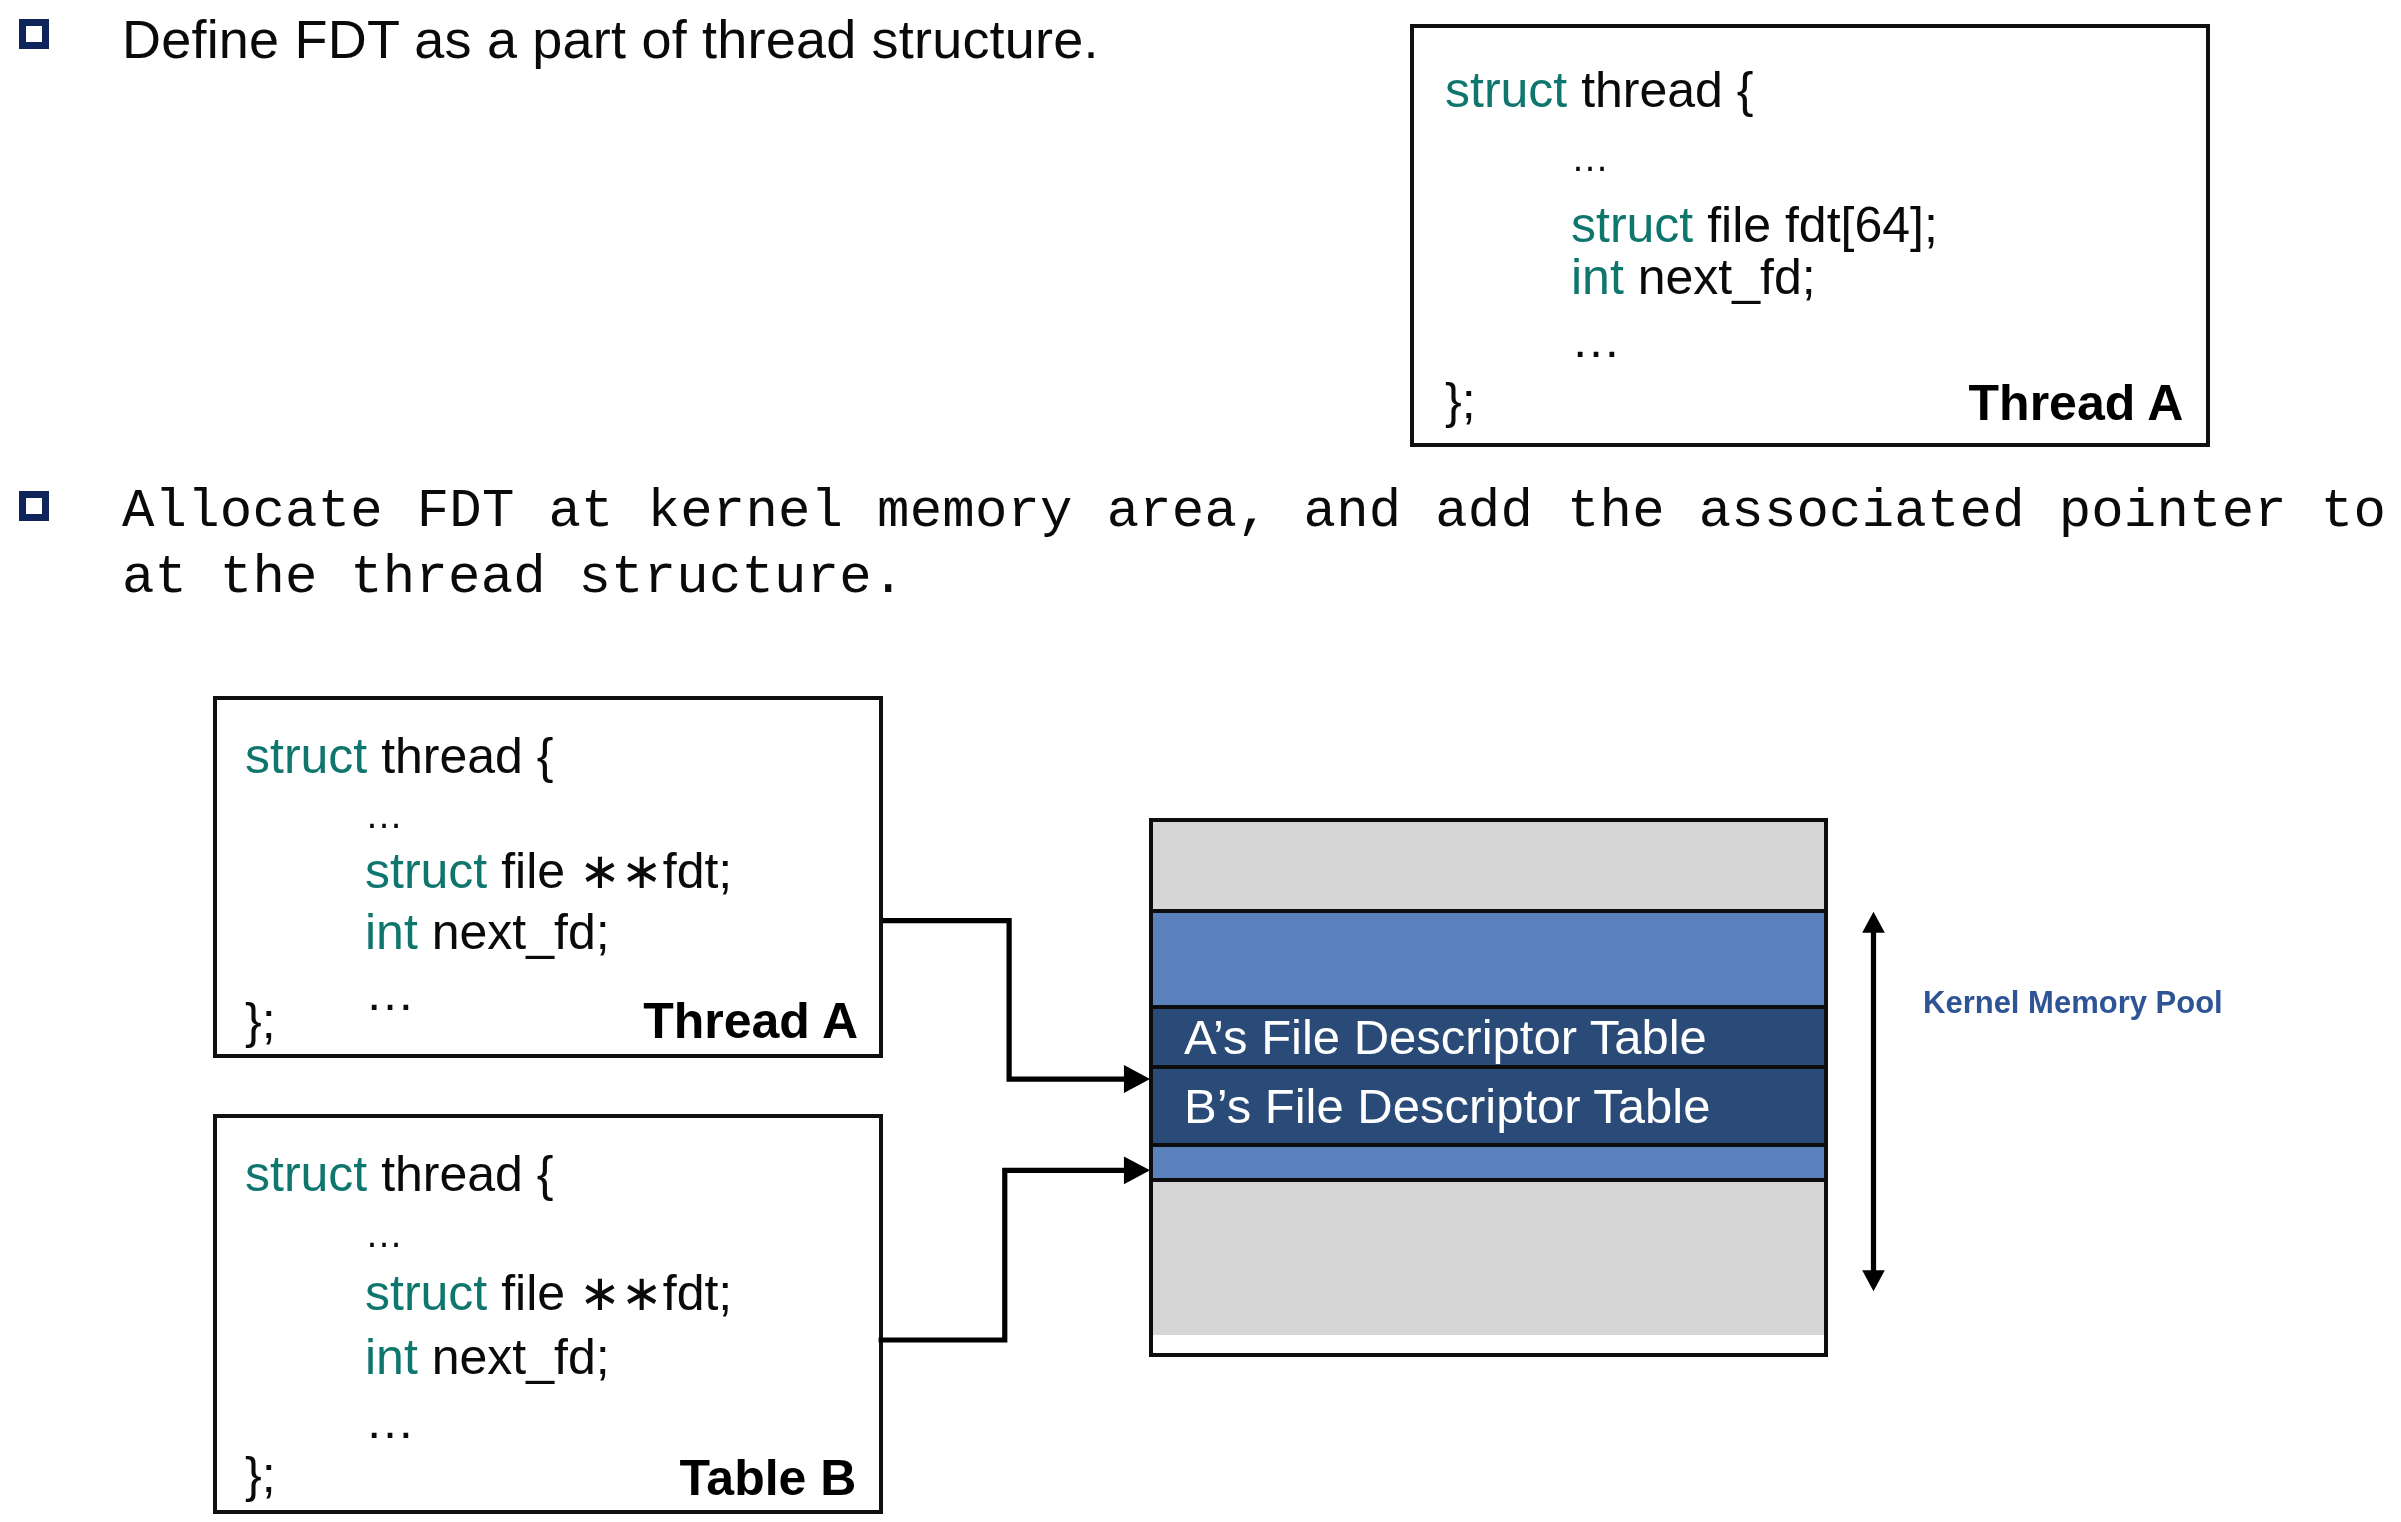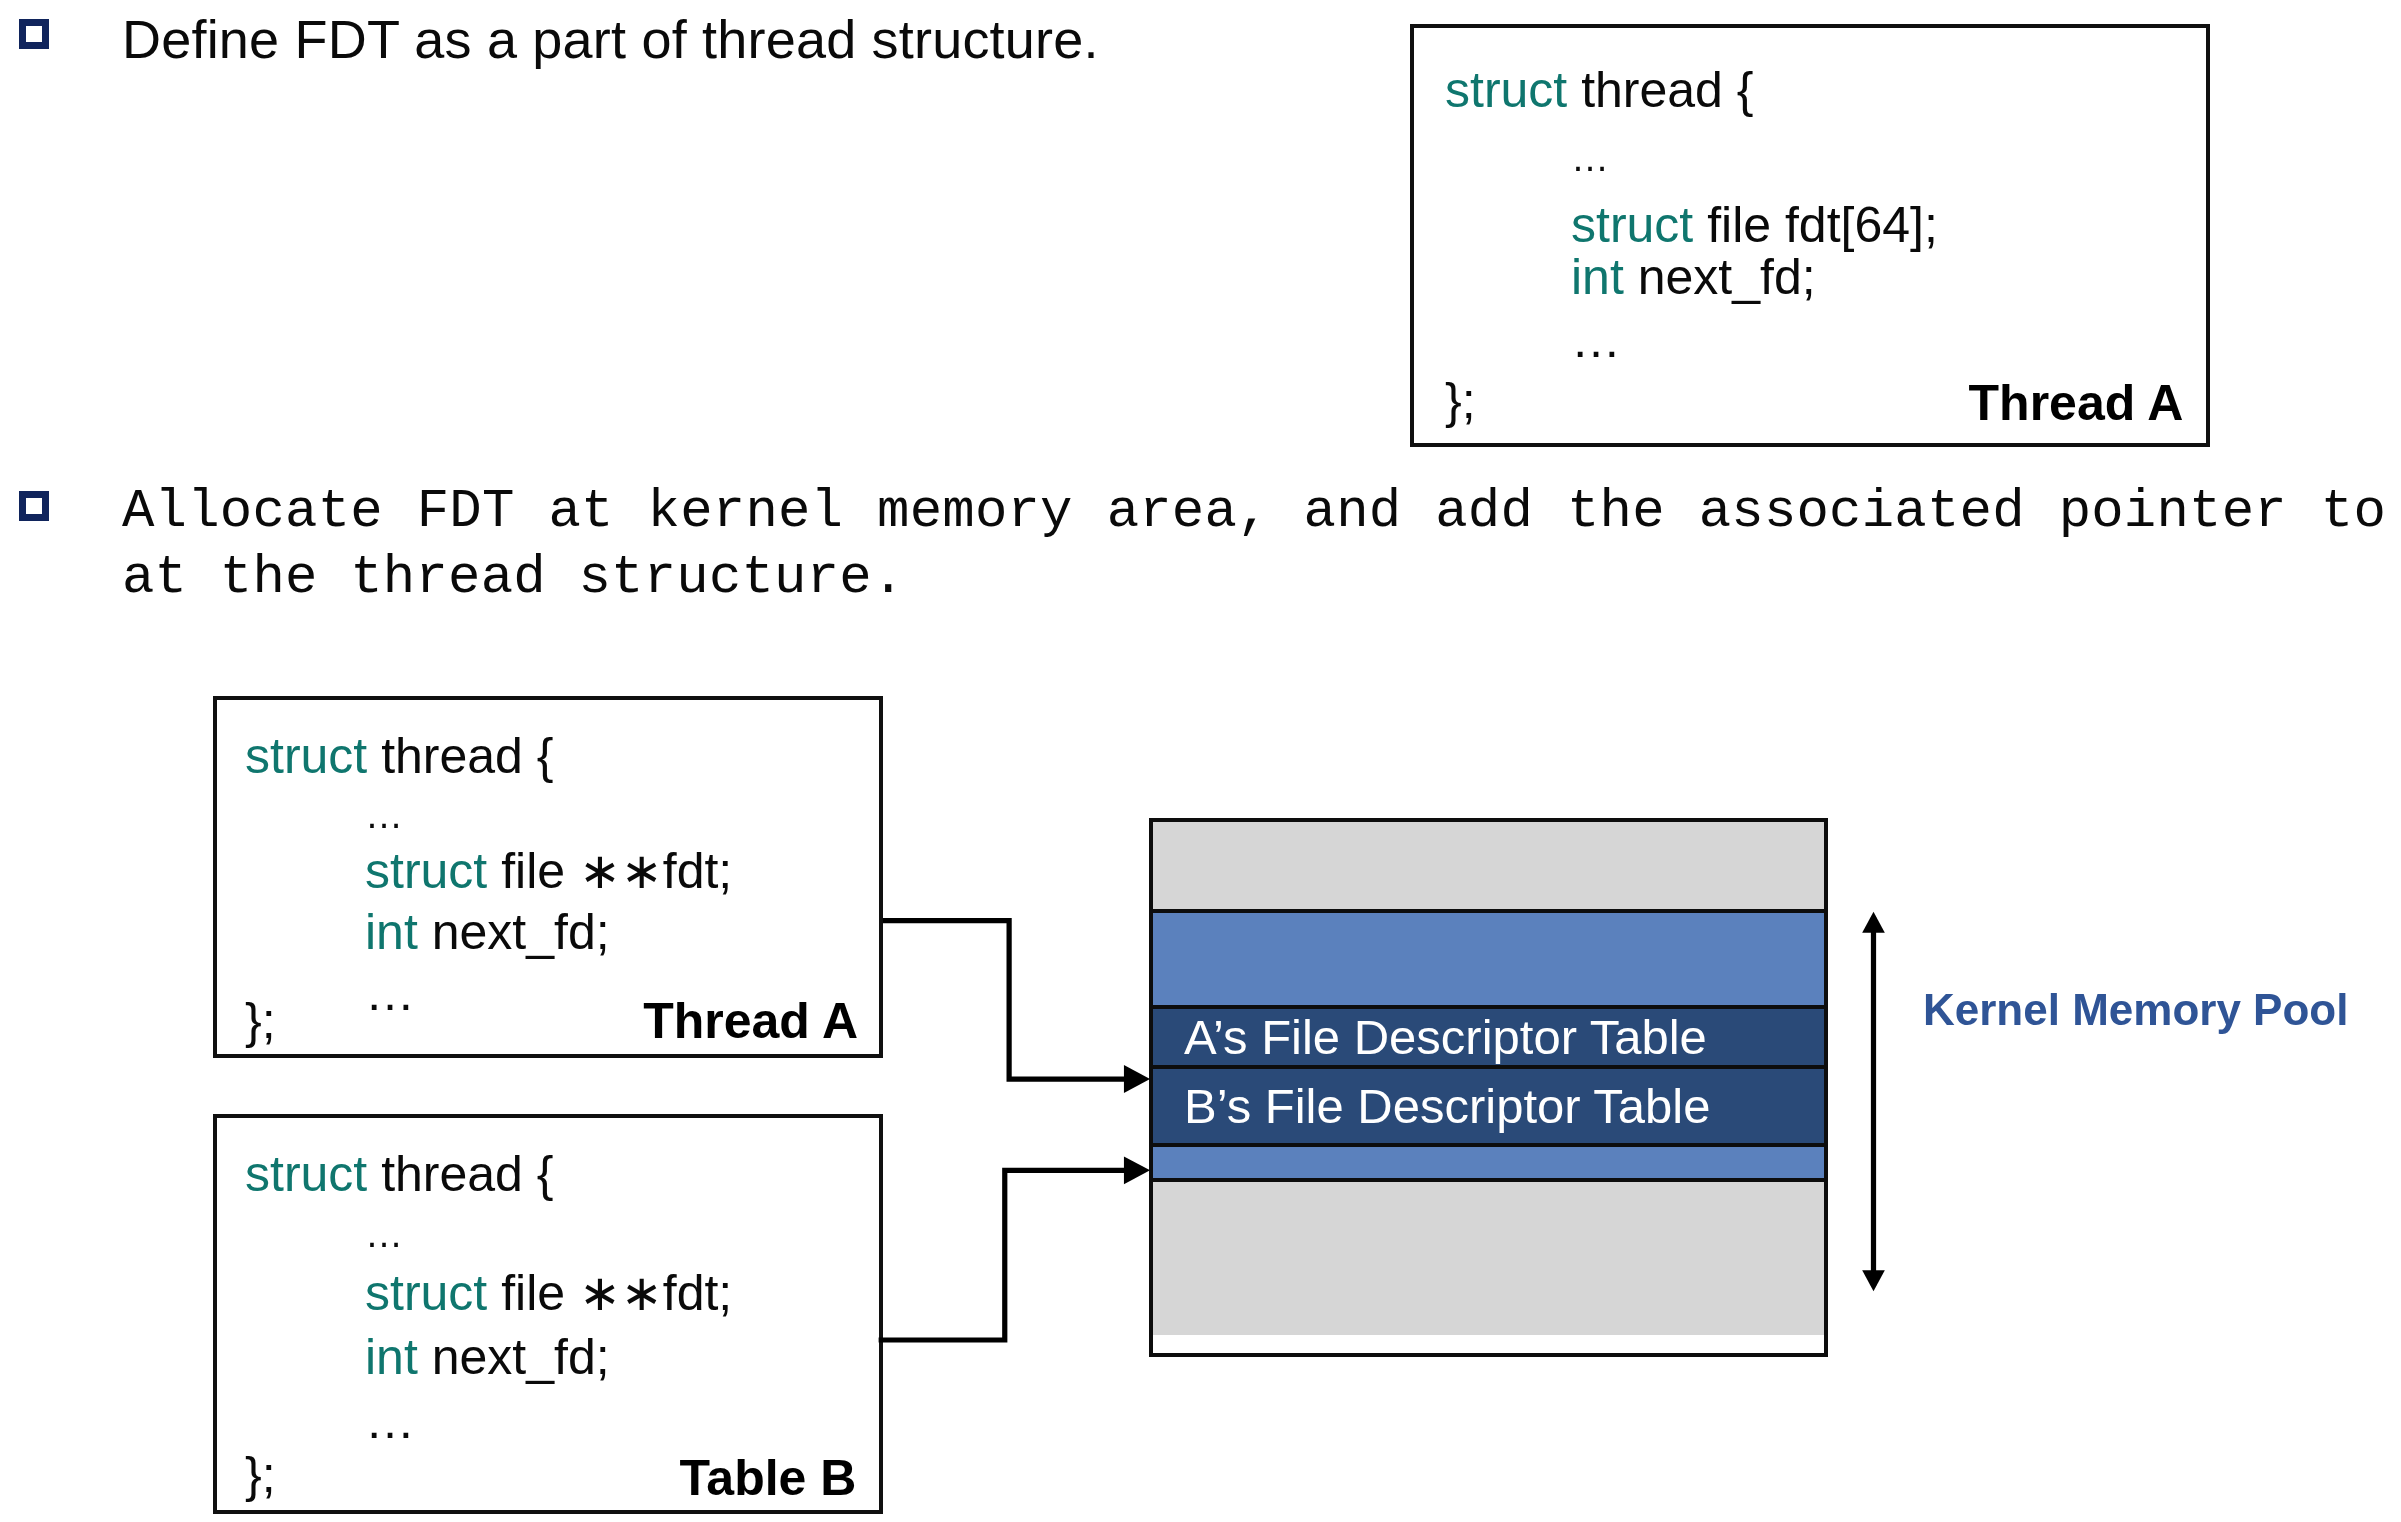--- a/index.html
+++ b/index.html
@@ -133,21 +133,21 @@
     position: absolute;
     left: 1843px;
     top: 910px;
     width: 61px;
     height: 383px;
   }
   #kernel-pool-label {
     position: absolute;
     left: 1923px;
     top: 985px;
-    font-size: 44px;
+    font-size: 31px;
     font-weight: bold;
     color: #2F5496;
     white-space: nowrap;
   }
 
   
   #connectors {
     position: absolute;
     left: 0;
     top: 0;

